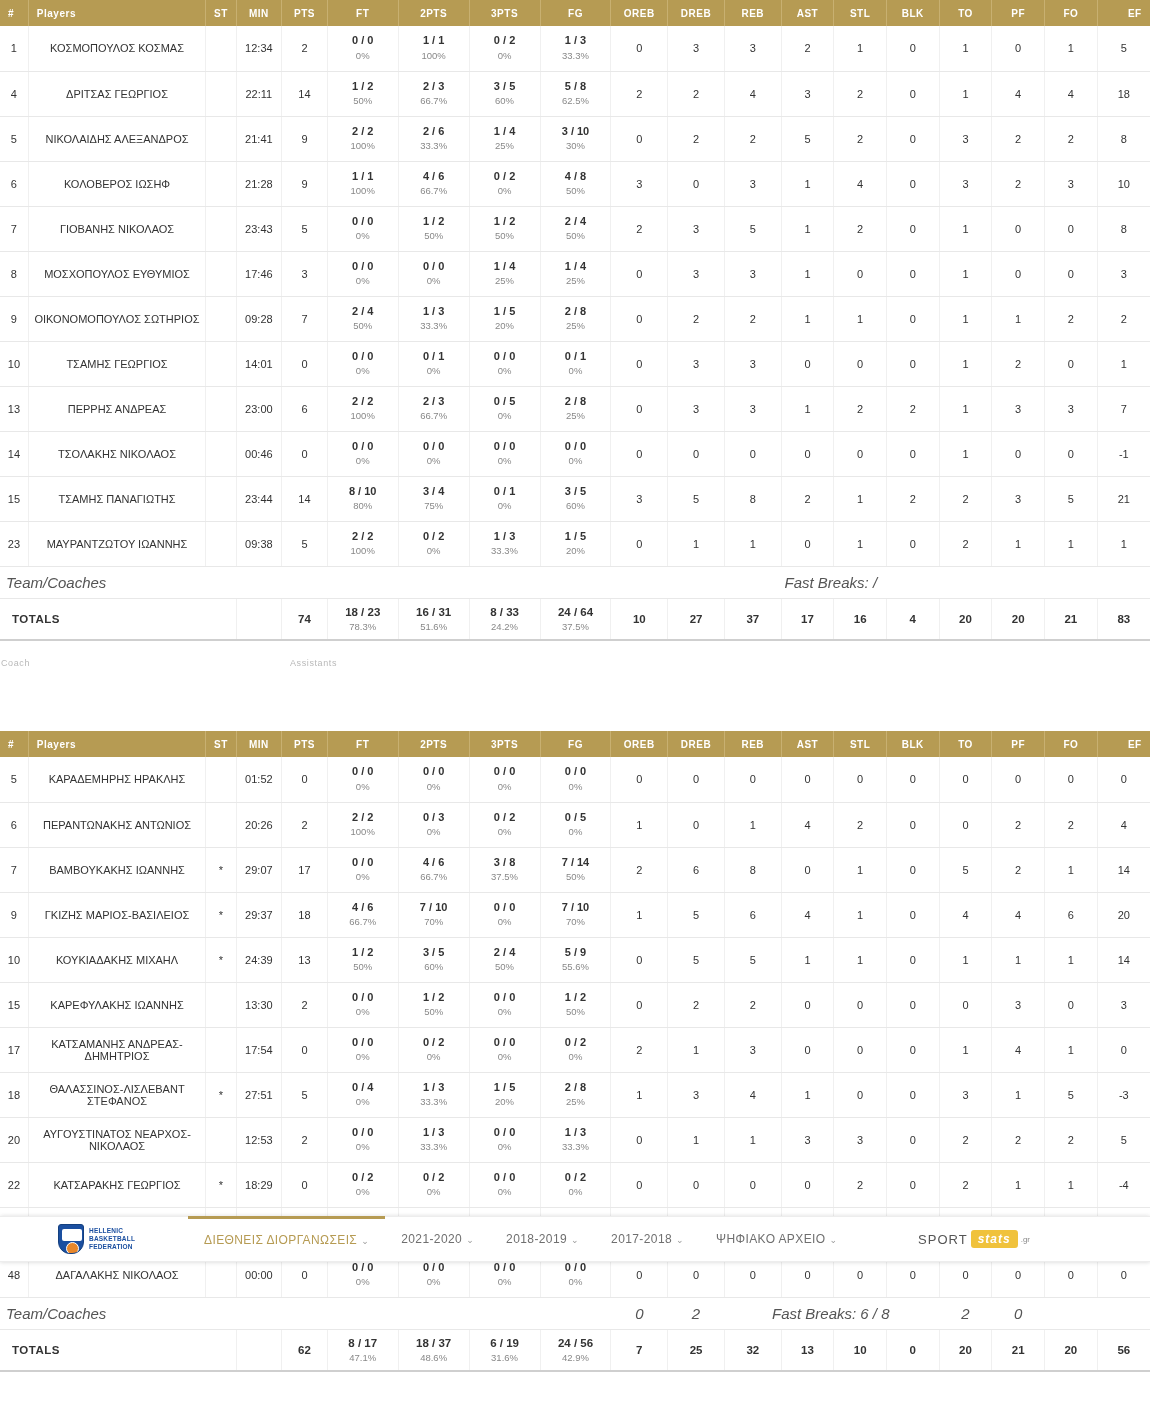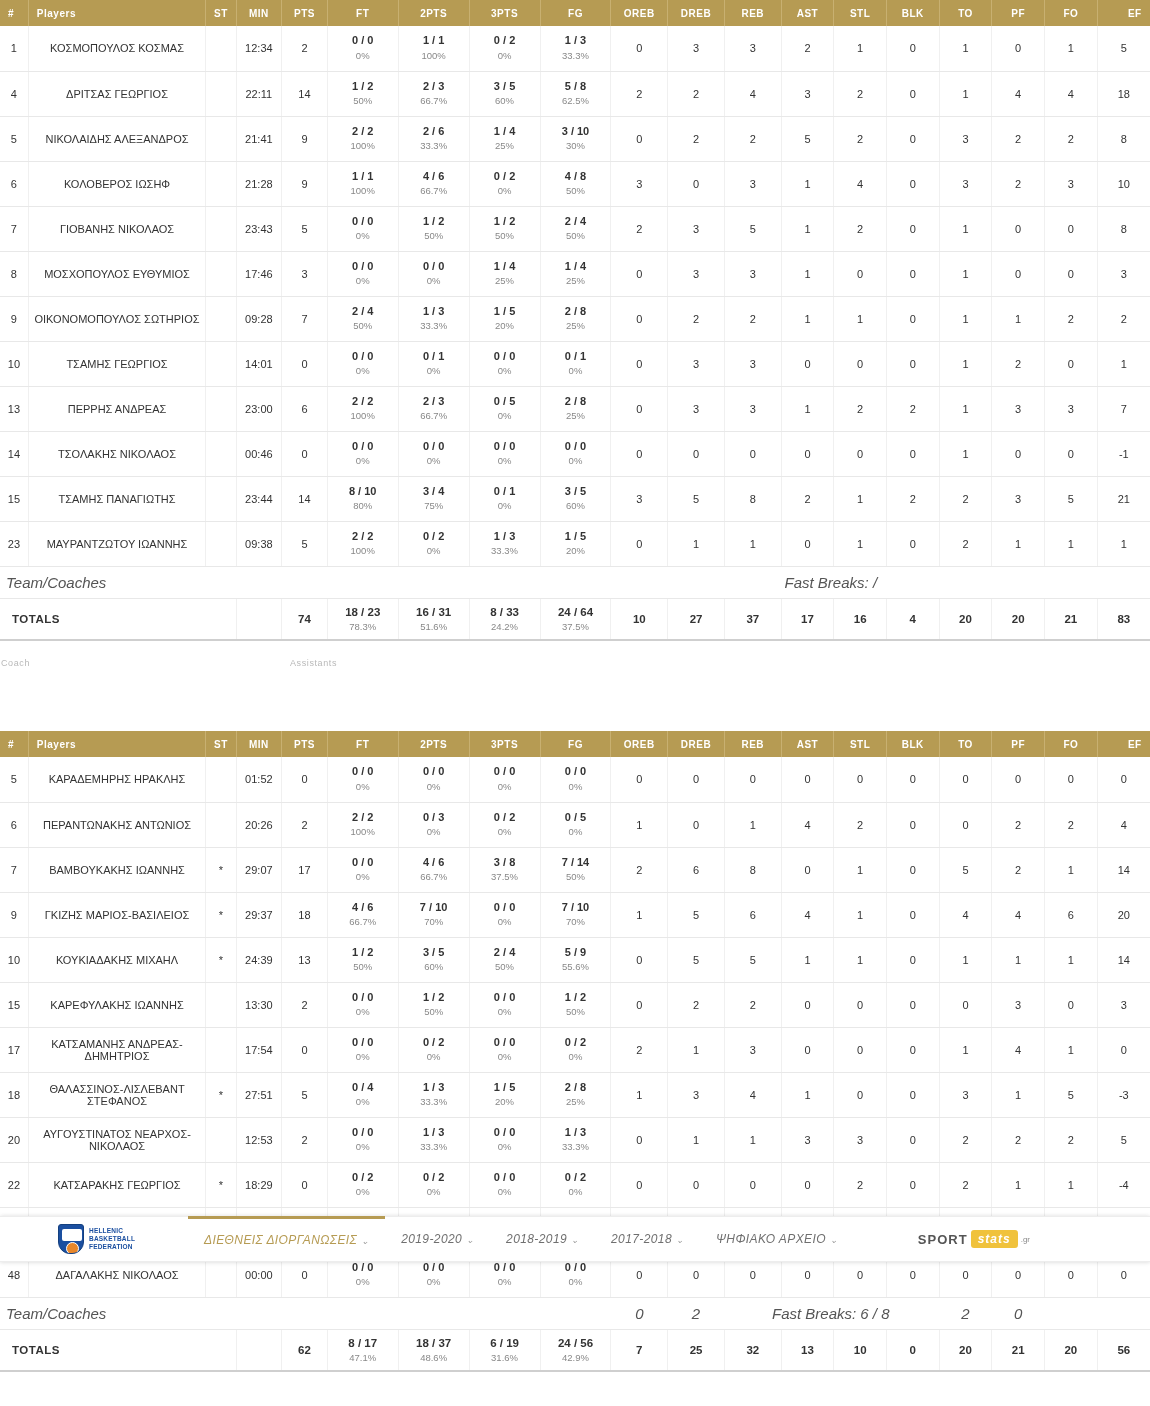--- a/index.html
+++ b/index.html
@@ -139,21 +139,20 @@
     line-height: 1.25;
     font-weight: bold;
     color: #1b4fa0;
     letter-spacing: 0.2px;
   }
   .navbar .navitems {
     display: flex;
     align-items: center;
     height: 46px;
     margin-left: 10px;
-    font-style: italic;
   }
   .navbar .navitem {
     font-size: 12px;
     color: #6f6f6f;
     padding: 0 16px;
     height: 46px;
     line-height: 46px;
     letter-spacing: 0.4px;
     white-space: nowrap;
   }
@@ -165,21 +164,21 @@
   .navbar .navitem .car { font-size: 9px; margin-left: 4px; color: #9a9a9a; }
   .navbar .brand {
     margin-left: auto;
     margin-right: 120px;
     display: flex;
     align-items: center;
     gap: 3px;
   }
   .navbar .brand .sp {
     font-size: 13px;
-    font-weight: bold;
+    font-weight: normal;
     color: #555;
     letter-spacing: 1px;
   }
   .navbar .brand .st {
     background: #f0c23c;
     color: #fff;
     font-size: 12px;
     font-style: italic;
     font-weight: bold;
     padding: 2px 7px;
@@ -864,21 +863,21 @@
     <div class="logo">
       <div class="shield"></div>
       <div class="ltext">
         <div>HELLENIC</div>
         <div>BASKETBALL</div>
         <div>FEDERATION</div>
       </div>
     </div>
     <div class="navitems" id="navitems">
         <div class="navitem active"><span>ΔΙΕΘΝΕΙΣ ΔΙΟΡΓΑΝΩΣΕΙΣ</span><span class="car">⌄</span></div>
-        <div class="navitem"><span>2019-2020</span><span class="car">⌄</span></div>
+        <div class="navitem"><span>2021-2020</span><span class="car">⌄</span></div>
         <div class="navitem"><span>2018-2019</span><span class="car">⌄</span></div>
         <div class="navitem"><span>2017-2018</span><span class="car">⌄</span></div>
         <div class="navitem"><span>ΨΗΦΙΑΚΟ ΑΡΧΕΙΟ</span><span class="car">⌄</span></div>
       </div>
     <div class="brand">
       <span class="sp">SPORT</span>
       <span class="st">stats</span>
       <span class="gr">.gr</span>
     </div>
   </div>

